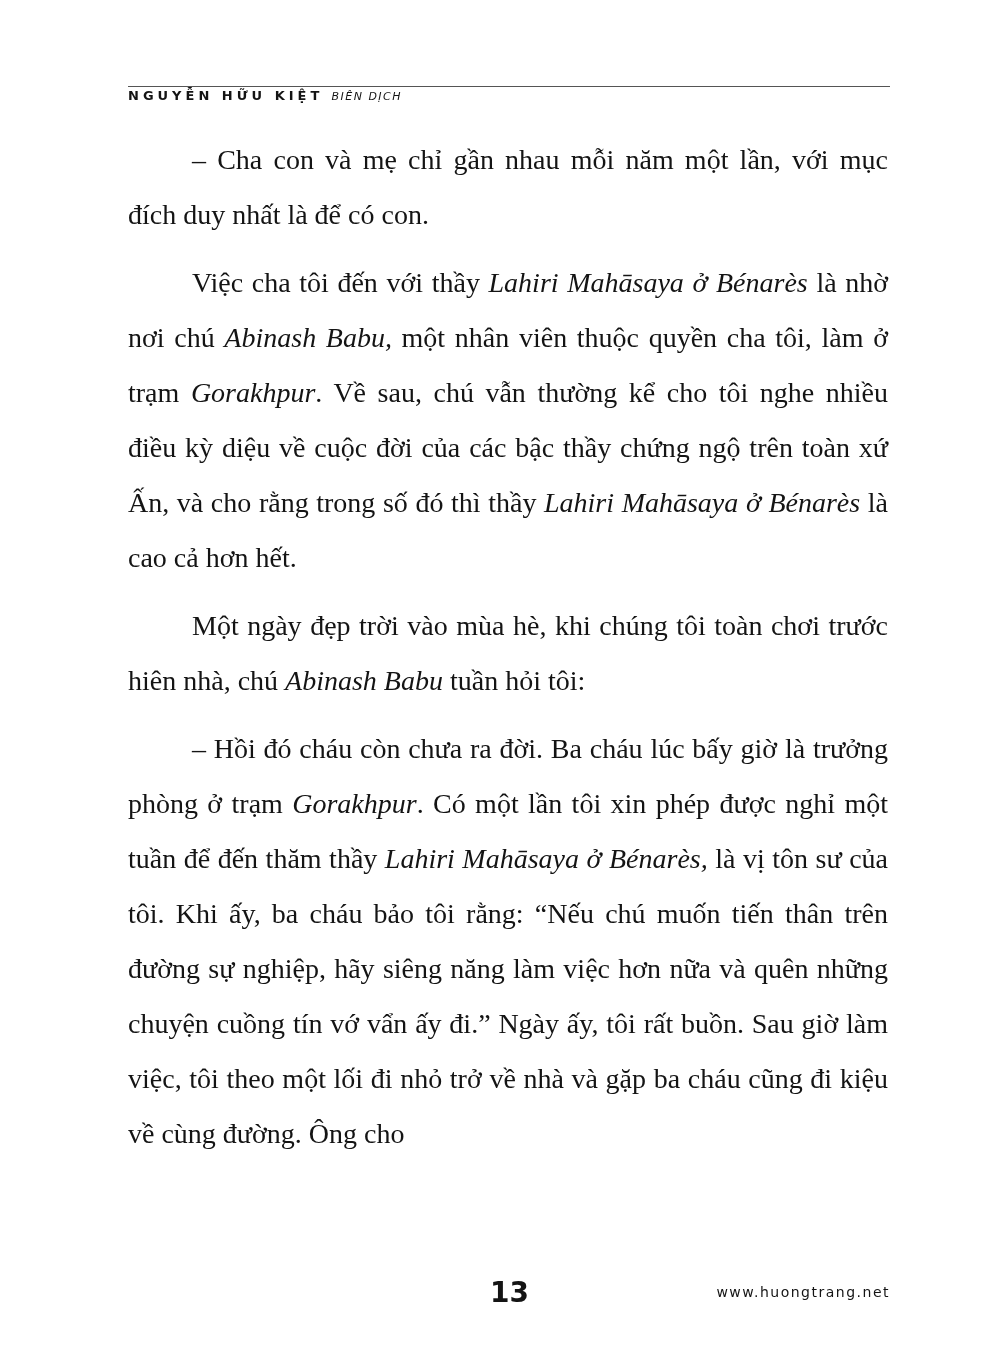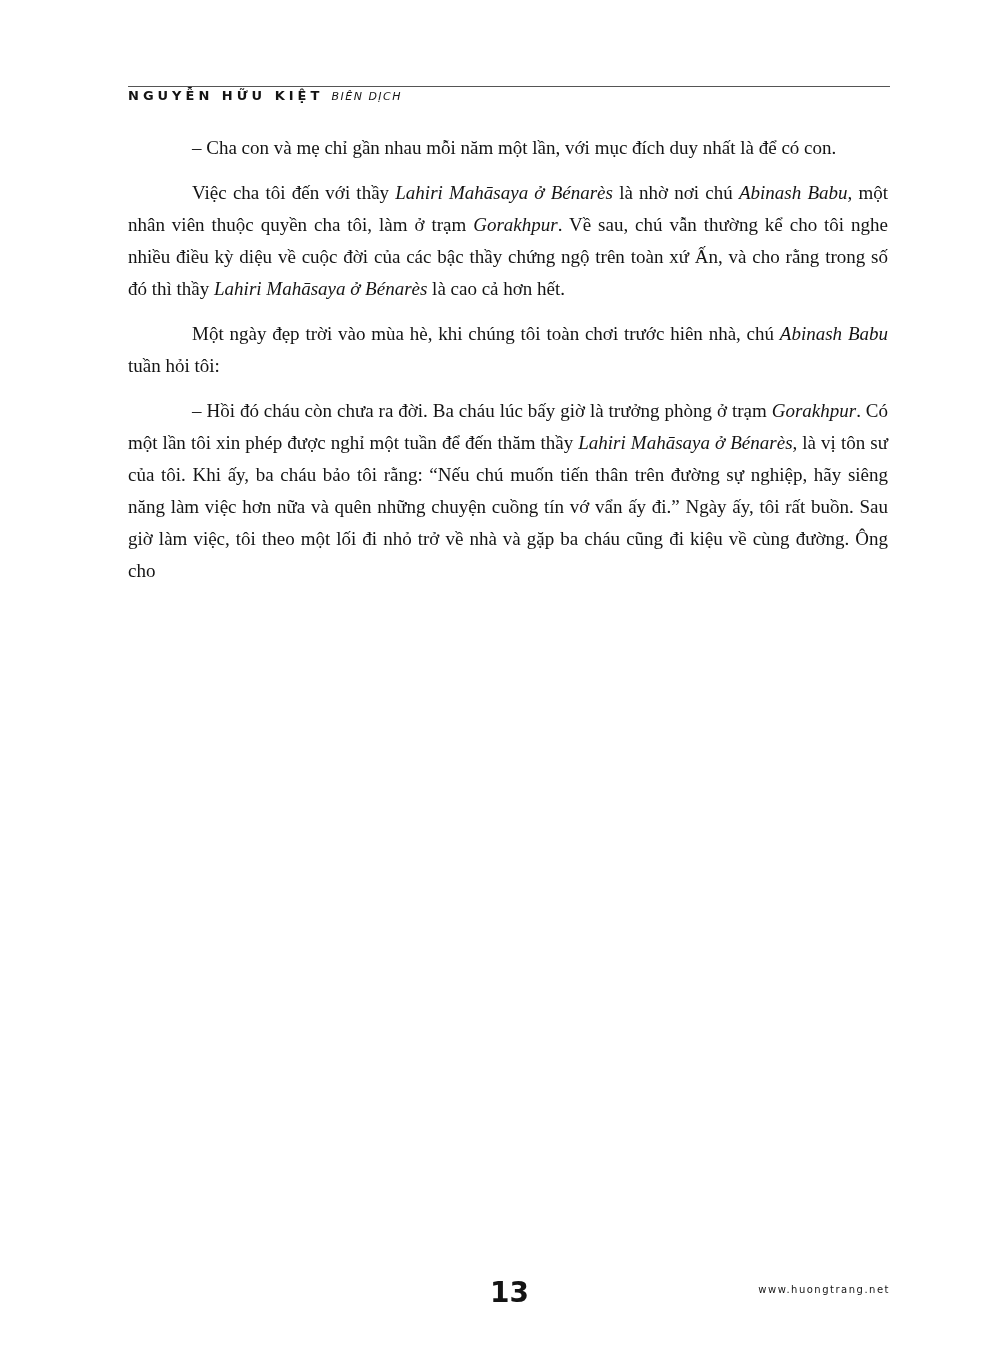--- a/index.html
+++ b/index.html
@@ -39,22 +39,22 @@
     width: 762px;
     height: 0;
     border-top: 1.5px solid #555;
   }
   .body-text {
     position: absolute;
     left: 128px;
     top: 132px;
     width: 760px;
     font-family: "Liberation Serif", "DejaVu Serif", serif;
-    font-size: 19px;
-    line-height: 32px;
+    font-size: 28px;
+    line-height: 55px;
     text-align: justify;
   }
   .para {
     margin: 0 0 13px 0;
     text-indent: 64px;
   }
   .para em { font-style: italic; }
   .page-footer {
     position: absolute;
     left: 128px;
@@ -68,21 +68,21 @@
     top: 0;
     font-family: "DejaVu Sans", sans-serif;
     font-weight: bold;
     font-size: 28px;
   }
   .site-url {
     position: absolute;
     right: 0;
     top: 8px;
     font-family: "DejaVu Sans", sans-serif;
-    font-size: 10px;
+    font-size: 14px;
     letter-spacing: 1.5px;
   }
 </style>
 </head>
 <body>
 
 <div class="page-header">
   <span class="header-author">NGUYỄN HỮU KIỆT</span>
   <span class="header-role">BIÊN DỊCH</span>
 </div>

